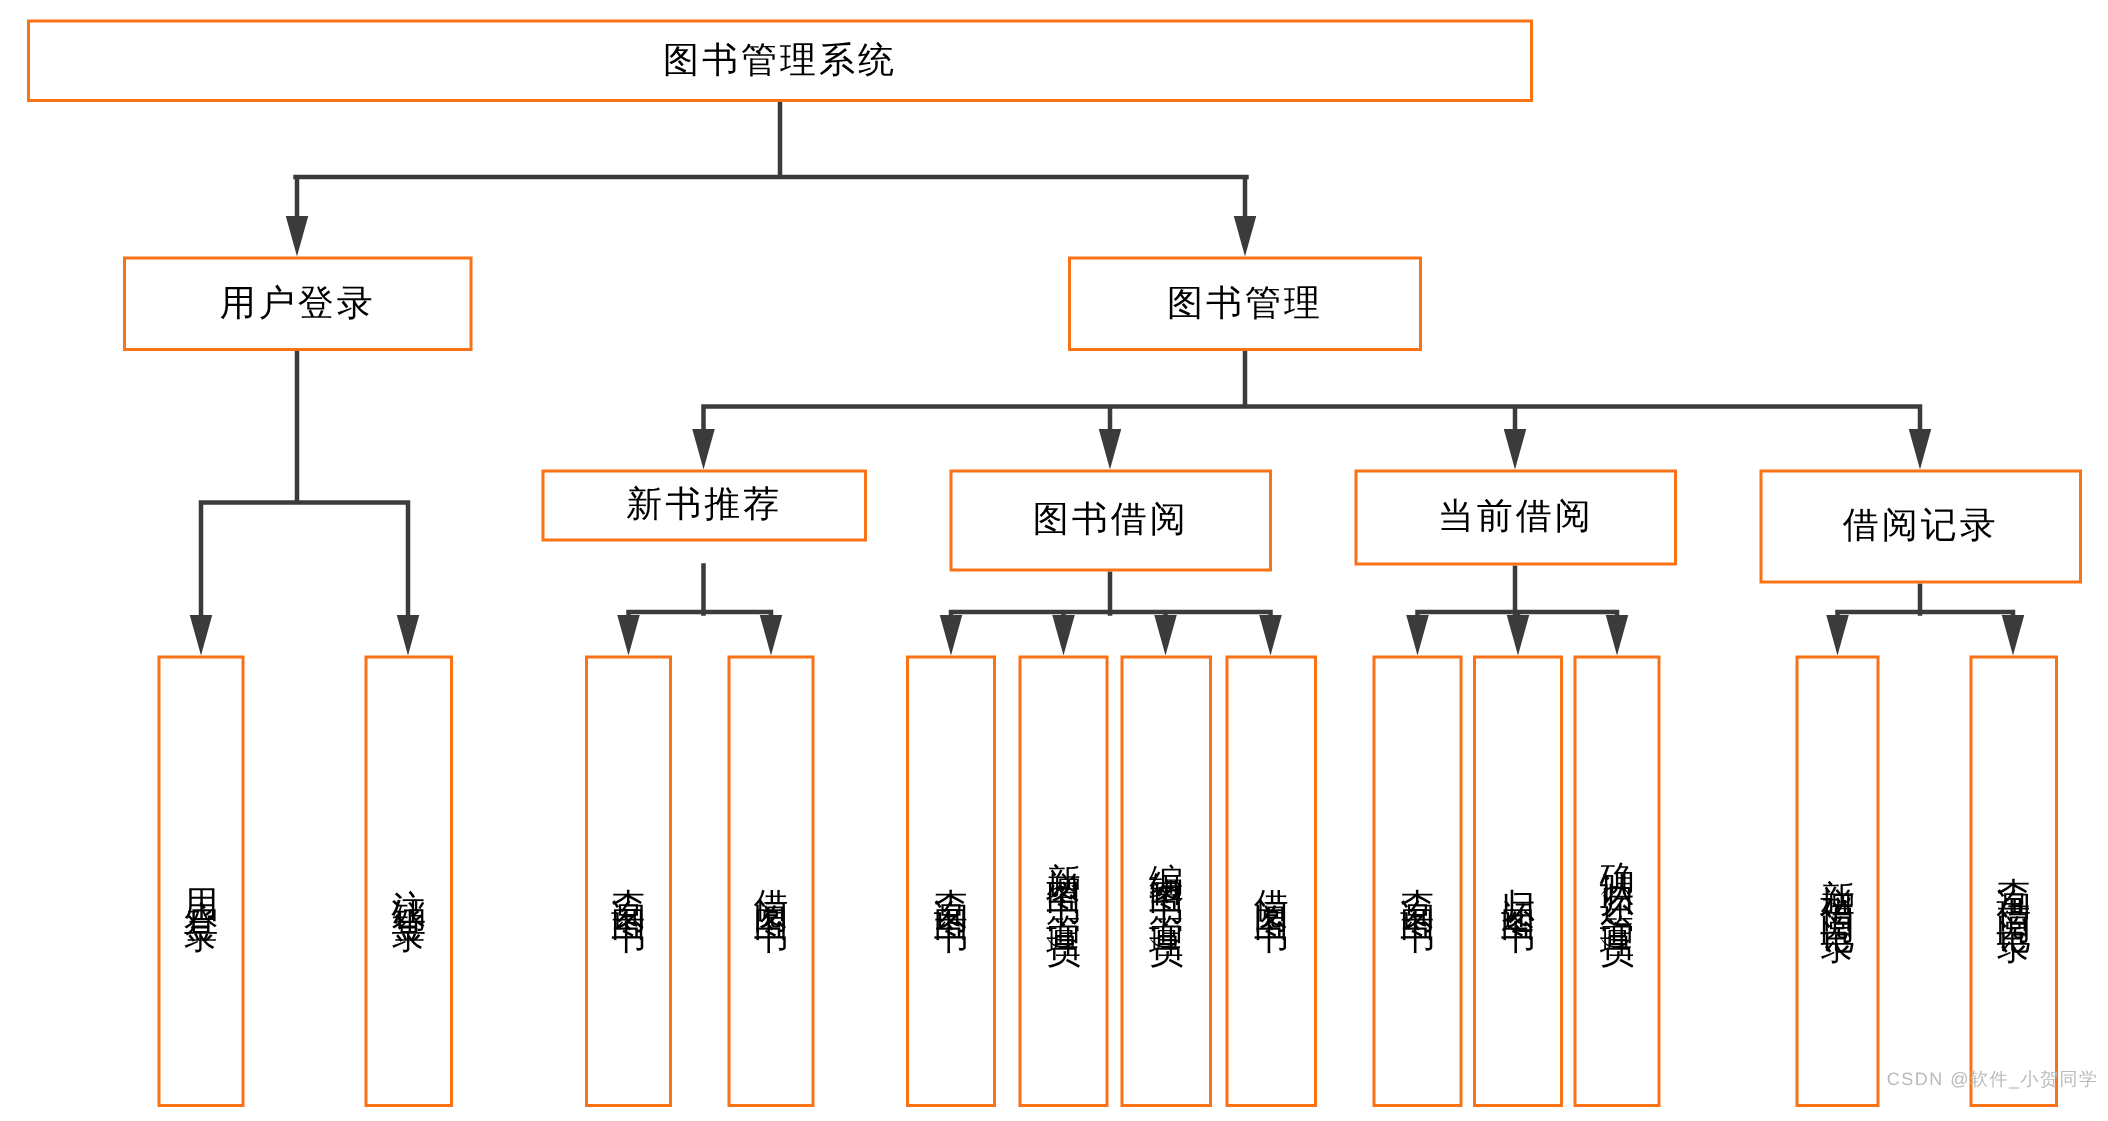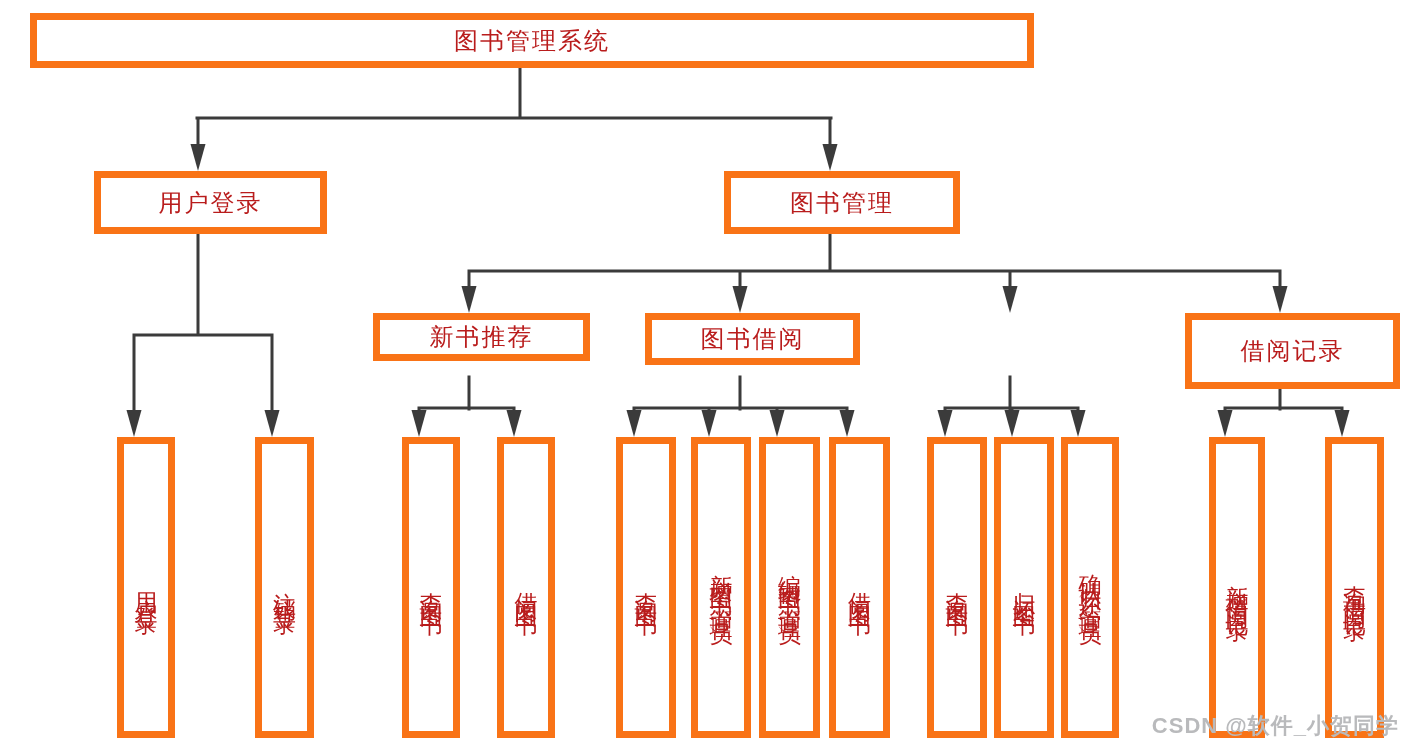--- a/index.html
+++ b/index.html
@@ -3,34 +3,33 @@
 <meta charset="utf-8">
 <style>
   html,body { margin:0; padding:0; background:#ffffff; }
   .canvas {
     position:relative; width:1405px; height:747px; background:#ffffff;
     font-family:"Liberation Sans", sans-serif; overflow:hidden;
   }
   .connectors { position:absolute; left:0; top:0; z-index:1; }
   .node {
     position:absolute; box-sizing:border-box; background:#ffffff;
-    border:7px solid #f97316; color:#b91c1c; z-index:2;
+    border:2px solid #f97316; color:#000000; z-index:2;
     display:flex; align-items:center; justify-content:center;
-    text-align:center; line-height:1;margin-left:12px;
+    text-align:center; line-height:1;
   }
   .h-node { font-size:24px; letter-spacing:2px; }
   .v-node {
     font-size:23px; letter-spacing:7px; line-height:1;
     writing-mode:vertical-rl; text-orientation:mixed;
   }
   .watermark {
     position:absolute; right:6px; top:711px; z-index:3;
-    color:#b9babc; font-size:22px; letter-spacing:1px;
+    color:#b9babc; font-size:12px; letter-spacing:1px;
     white-space:nowrap;
-    font-weight:bold;
   }
 </style>
 </head>
 <body>
 
 <div class="canvas">
 
   <svg class="connectors" width="1405" height="747" viewBox="0 0 1405 747">
     <g stroke="#3b3b3b" stroke-width="3" fill="none" stroke-linecap="square">
       <path d="
@@ -64,21 +63,22 @@
       <polygon points="1334.5,410 1349.5,410 1342,437"></polygon>
     </g>
   </svg>
 
   <div class="node h-node" style="left:18px; top:13px; width:1004px; height:55px;">图书管理系统</div>
 
   <div class="node h-node" style="left:82px; top:171px; width:233px; height:63px;">用户登录</div>
   <div class="node h-node" style="left:712px; top:171px; width:236px; height:63px;">图书管理</div>
 
   <div class="node h-node" style="left:361px; top:313px; width:217px; height:48px;">新书推荐</div>
-  <div class="node h-node" style="left:633px; top:313px; width:215px; height:52px;">图书借阅</div>
+  <div class="node h-node" style="left:633px; top:313px; width:215px; height:68px;">图书借阅</div>
+  <div class="node h-node" style="left:903px; top:313px; width:215px; height:64px;">当前借阅</div>
   <div class="node h-node" style="left:1173px; top:313px; width:215px; height:76px;">借阅记录</div>
 
   <div class="node v-node" style="left:105px; top:437px; width:58px; height:301px;">用户登录</div>
   <div class="node v-node" style="left:243px; top:437px; width:59px; height:301px;">注销登录</div>
 
   <div class="node v-node" style="left:390px; top:437px; width:58px; height:301px;">查询图书</div>
   <div class="node v-node" style="left:485px; top:437px; width:58px; height:301px;">借阅图书</div>
 
   <div class="node v-node" style="left:604px; top:437px; width:60px; height:301px;">查询图书</div>
   <div class="node v-node" style="left:679px; top:437px; width:60px; height:301px;">新增图书（管理员）</div>

